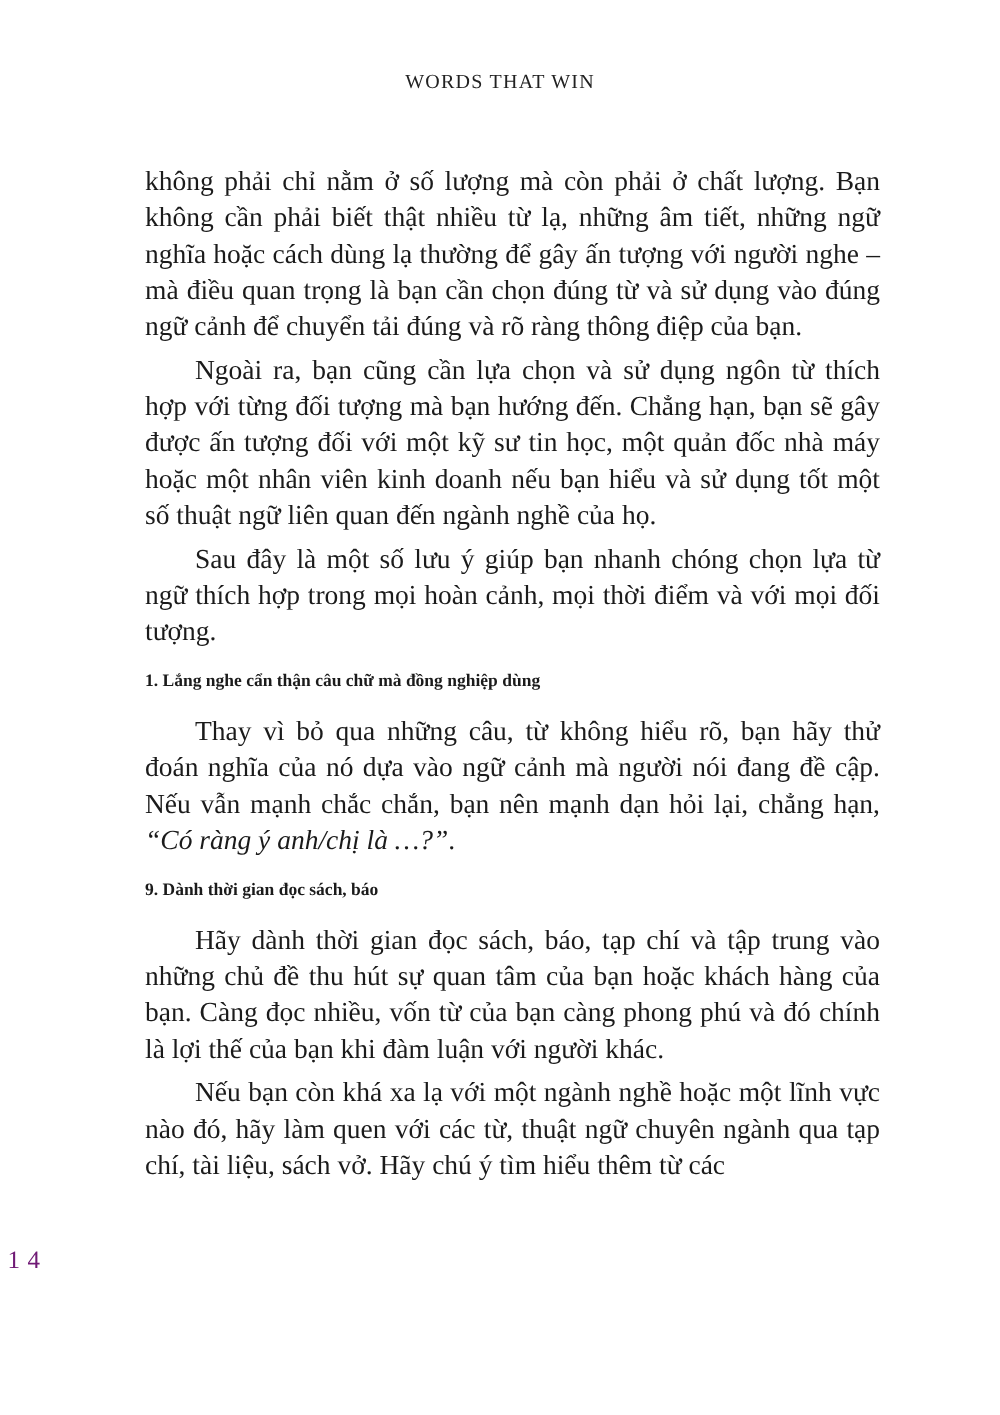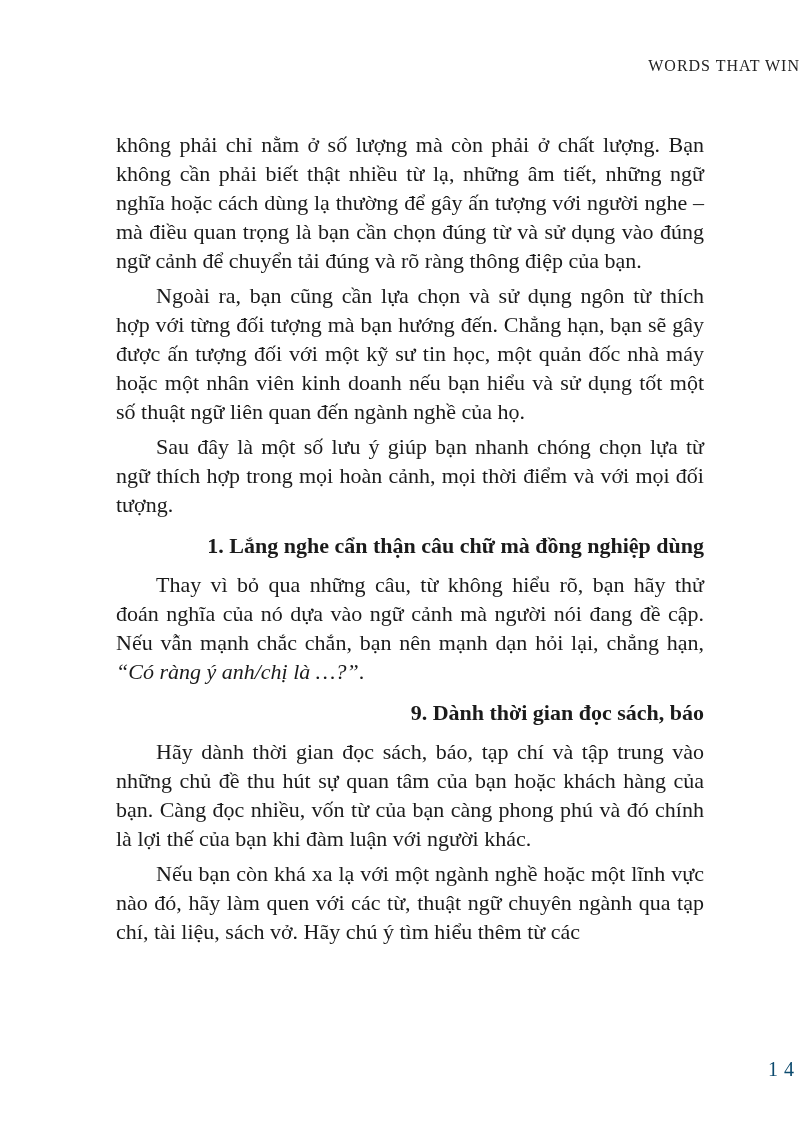--- a/index.html
+++ b/index.html
@@ -19,21 +19,21 @@
     width: 800px;
     height: 1132px;
     background: #ffffff;
     overflow: hidden;
   }
   .running-head {
     position: absolute;
     top: 57px;
     left: 0;
     width: 100%;
-    text-align: right;
+    text-align: center;
     font-size: 16px;
     letter-spacing: 1px;
     color: #222222;
     text-transform: uppercase;
   }
   .text-block {
     position: absolute;
     top: 130px;
     left: 116px;
     width: 588px;
@@ -42,40 +42,40 @@
     text-align: justify;
   }
   .para {
     margin: 0 0 6px 0;
     text-indent: 40px;
   }
   .para.no-indent {
     text-indent: 0;
   }
   .section-heading {
-    font-size: 22px;
+    font-size: 14px;
     font-weight: bold;
     line-height: 29px;
     margin: 12px 0 10px 0;
-    text-align: right;
+    text-align: left;
     text-indent: 0;
   }
   .quote {
     font-style: italic;
   }
   .page-number {
     position: absolute;
-    top: 1058px;
+    top: 997px;
     left: 0;
     width: 100%;
-    text-align: right;
+    text-align: left;
     font-size: 20px;
     letter-spacing: 6px;
     text-indent: 6px;
-    color: #0c4a6e;
+    color: #701a75;
   }
 </style>
 </head>
 <body>
 
 <div class="page">
 
   <div class="running-head">WORDS THAT WIN</div>
 
   <div class="text-block">

